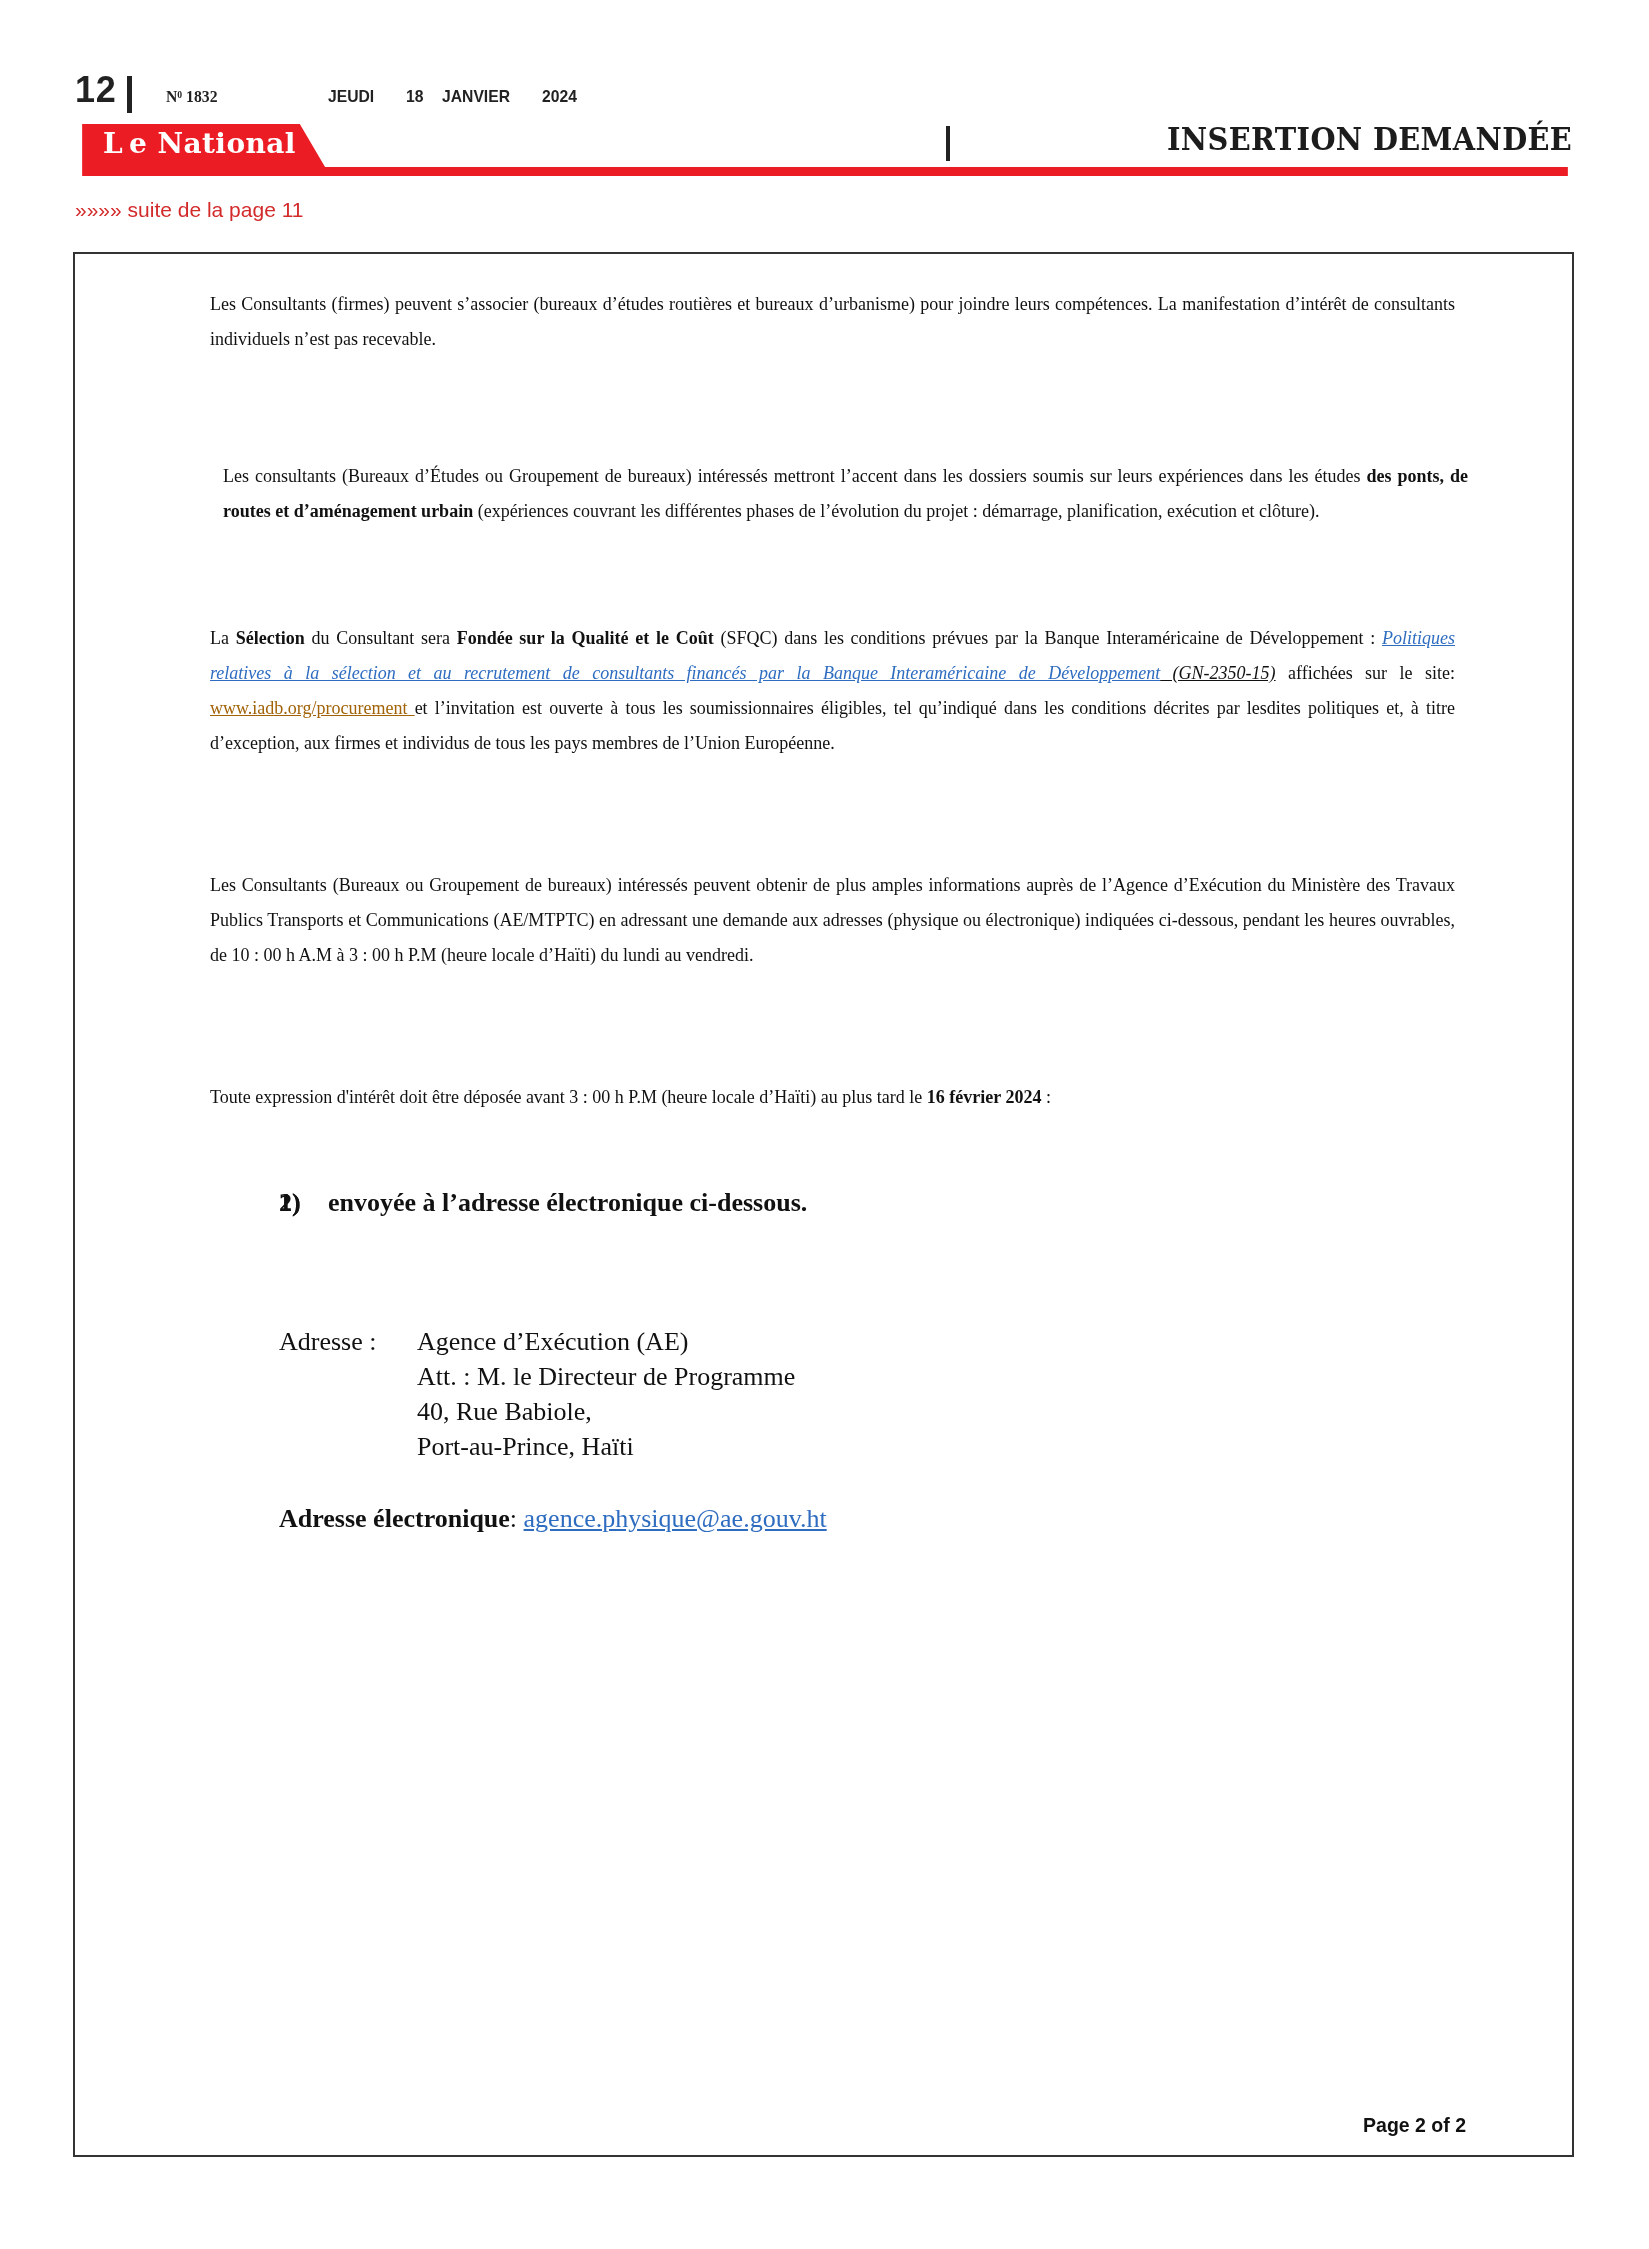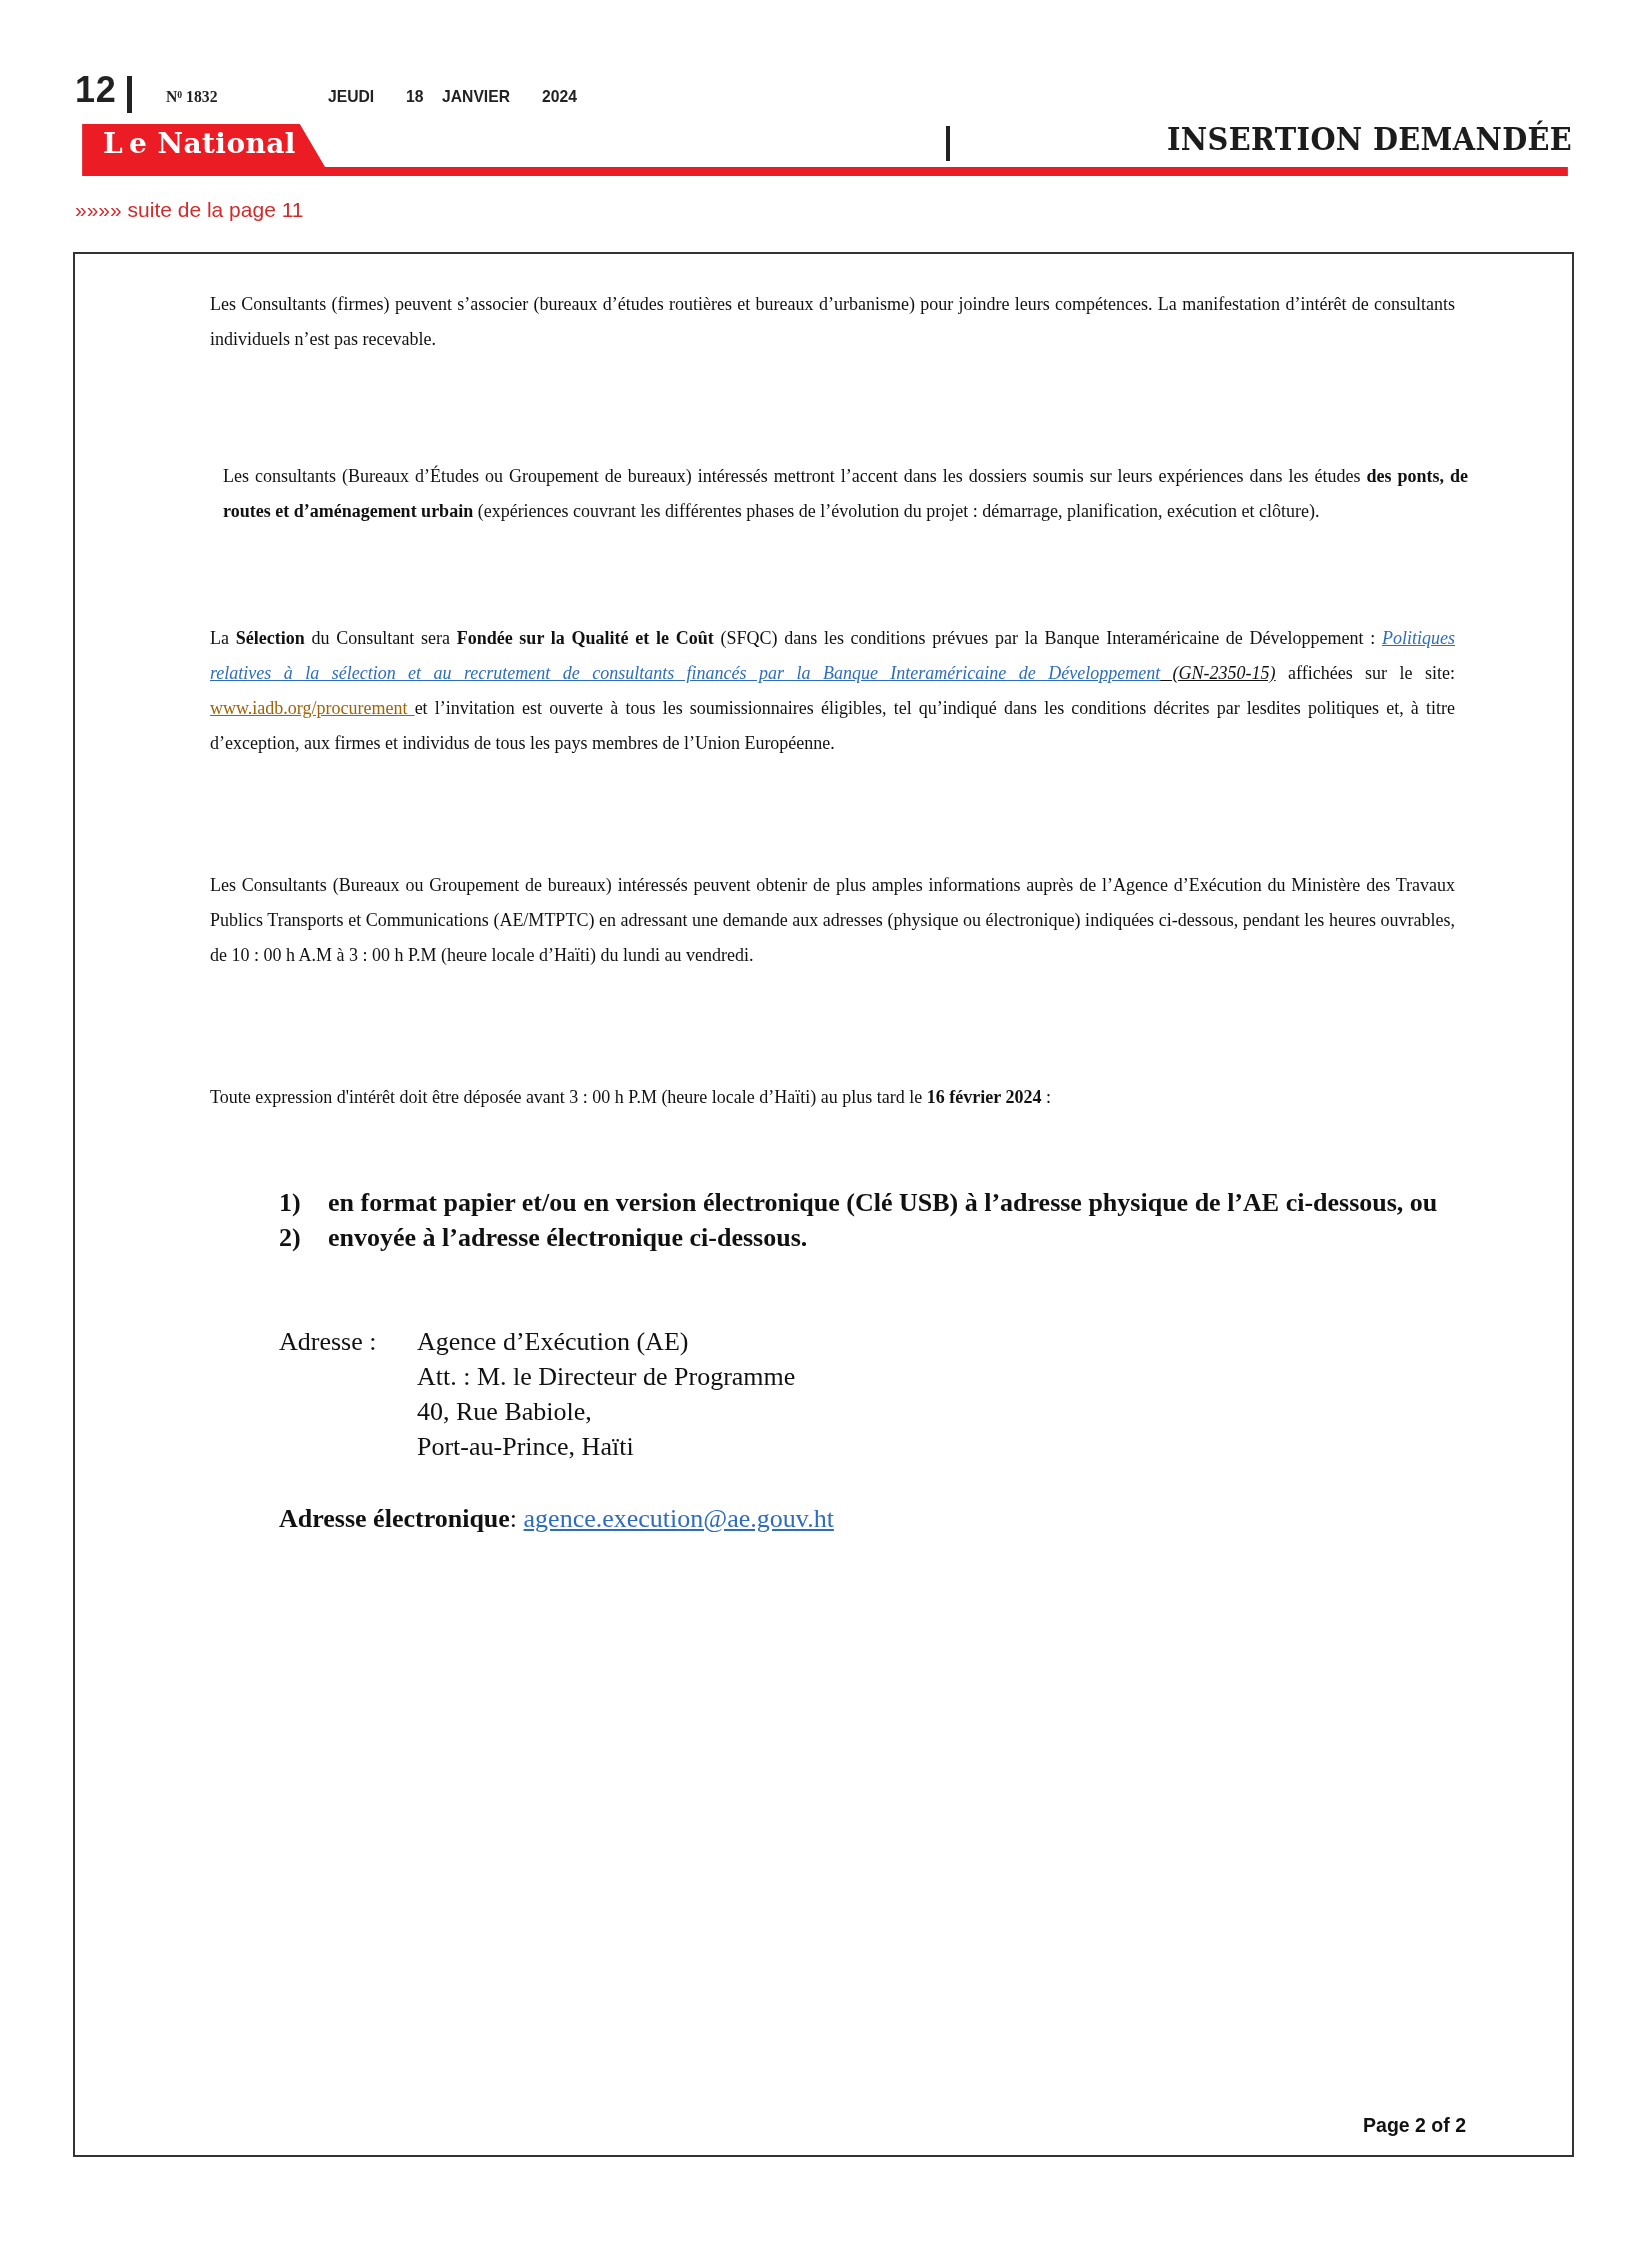--- a/index.html
+++ b/index.html
@@ -82,28 +82,28 @@
 
 <p class="body-text p2" style="margin:13px"><span>Les consultants (Bureaux d’Études ou Groupement de bureaux) intéressés mettront l’accent dans les dossiers soumis sur leurs expériences dans les études </span><b>des ponts, de routes et d’aménagement urbain</b><span> (expériences couvrant les différentes phases de l’évolution du projet : démarrage, planification, exécution et clôture).</span></p>
 
 <p class="body-text p3" style="margin:0"><span>La </span><b>Sélection</b><span> du Consultant sera </span><b>Fondée sur la Qualité et le Coût</b><span> (SFQC) dans les conditions prévues par la Banque Interaméricaine de Développement : </span><a class="link-italic">Politiques relatives à la sélection et au recrutement de consultants financés par la Banque Interaméricaine de Développement</a><span class="ref-italic"> (GN-2350-15)</span><span> affichées sur le site: </span><a class="link-url">www.iadb.org/procurement </a><span>et l’invitation est ouverte à tous les soumissionnaires éligibles, tel qu’indiqué dans les conditions décrites par lesdites politiques et, à titre d’exception, aux firmes et individus de tous les pays membres de l’Union Européenne.</span></p>
 
 <p class="body-text p4" style="margin:0">Les Consultants (Bureaux ou Groupement de bureaux) intéressés peuvent obtenir de plus amples informations auprès de l’Agence d’Exécution du Ministère des Travaux Publics Transports et Communications (AE/MTPTC) en adressant une demande aux adresses (physique ou électronique) indiquées ci-dessous, pendant les heures ouvrables, de 10 : 00 h A.M à 3 : 00 h P.M (heure locale d’Haïti) du lundi au vendredi.</p>
 
 <p class="body-text p5" style="margin:0"><span>Toute expression d'intérêt doit être déposée avant 3 : 00 h P.M (heure locale d’Haïti) au plus tard le </span><b>16 février 2024</b><span> :</span></p>
 
 <ol class="list">
-  <li><span class="num">1)</span><span>en format papier et/ou en version électronique (Clé USB) à l’adresse physique de l’AE ci-dessous, ou</span></li>
+  <li><span class="num">1)</span></li>
   <li><span class="num">2)</span><span>envoyée à l’adresse électronique ci-dessous.</span></li>
 </ol>
 
 <div class="addr-label"><b>Adresse</b><span> :</span></div>
 <div class="addr-lines">
   <div>Agence d’Exécution (AE)</div>
   <div>Att. : M. le Directeur de Programme</div>
   <div>40, Rue Babiole,</div>
   <div>Port-au-Prince, Haïti</div>
 </div>
 
-<div class="email-row"><b>Adresse électronique</b><span>: </span><a class="email-link">agence.execution@ae.gouv.ht</a></div>
+<div class="email-row"><b>Adresse électronique</b><span>: </span><a class="email-link">agence.physique@ae.gouv.ht</a></div>
 
 <div class="page-footer">Page 2 of 2</div>
 
 
 </body></html>

